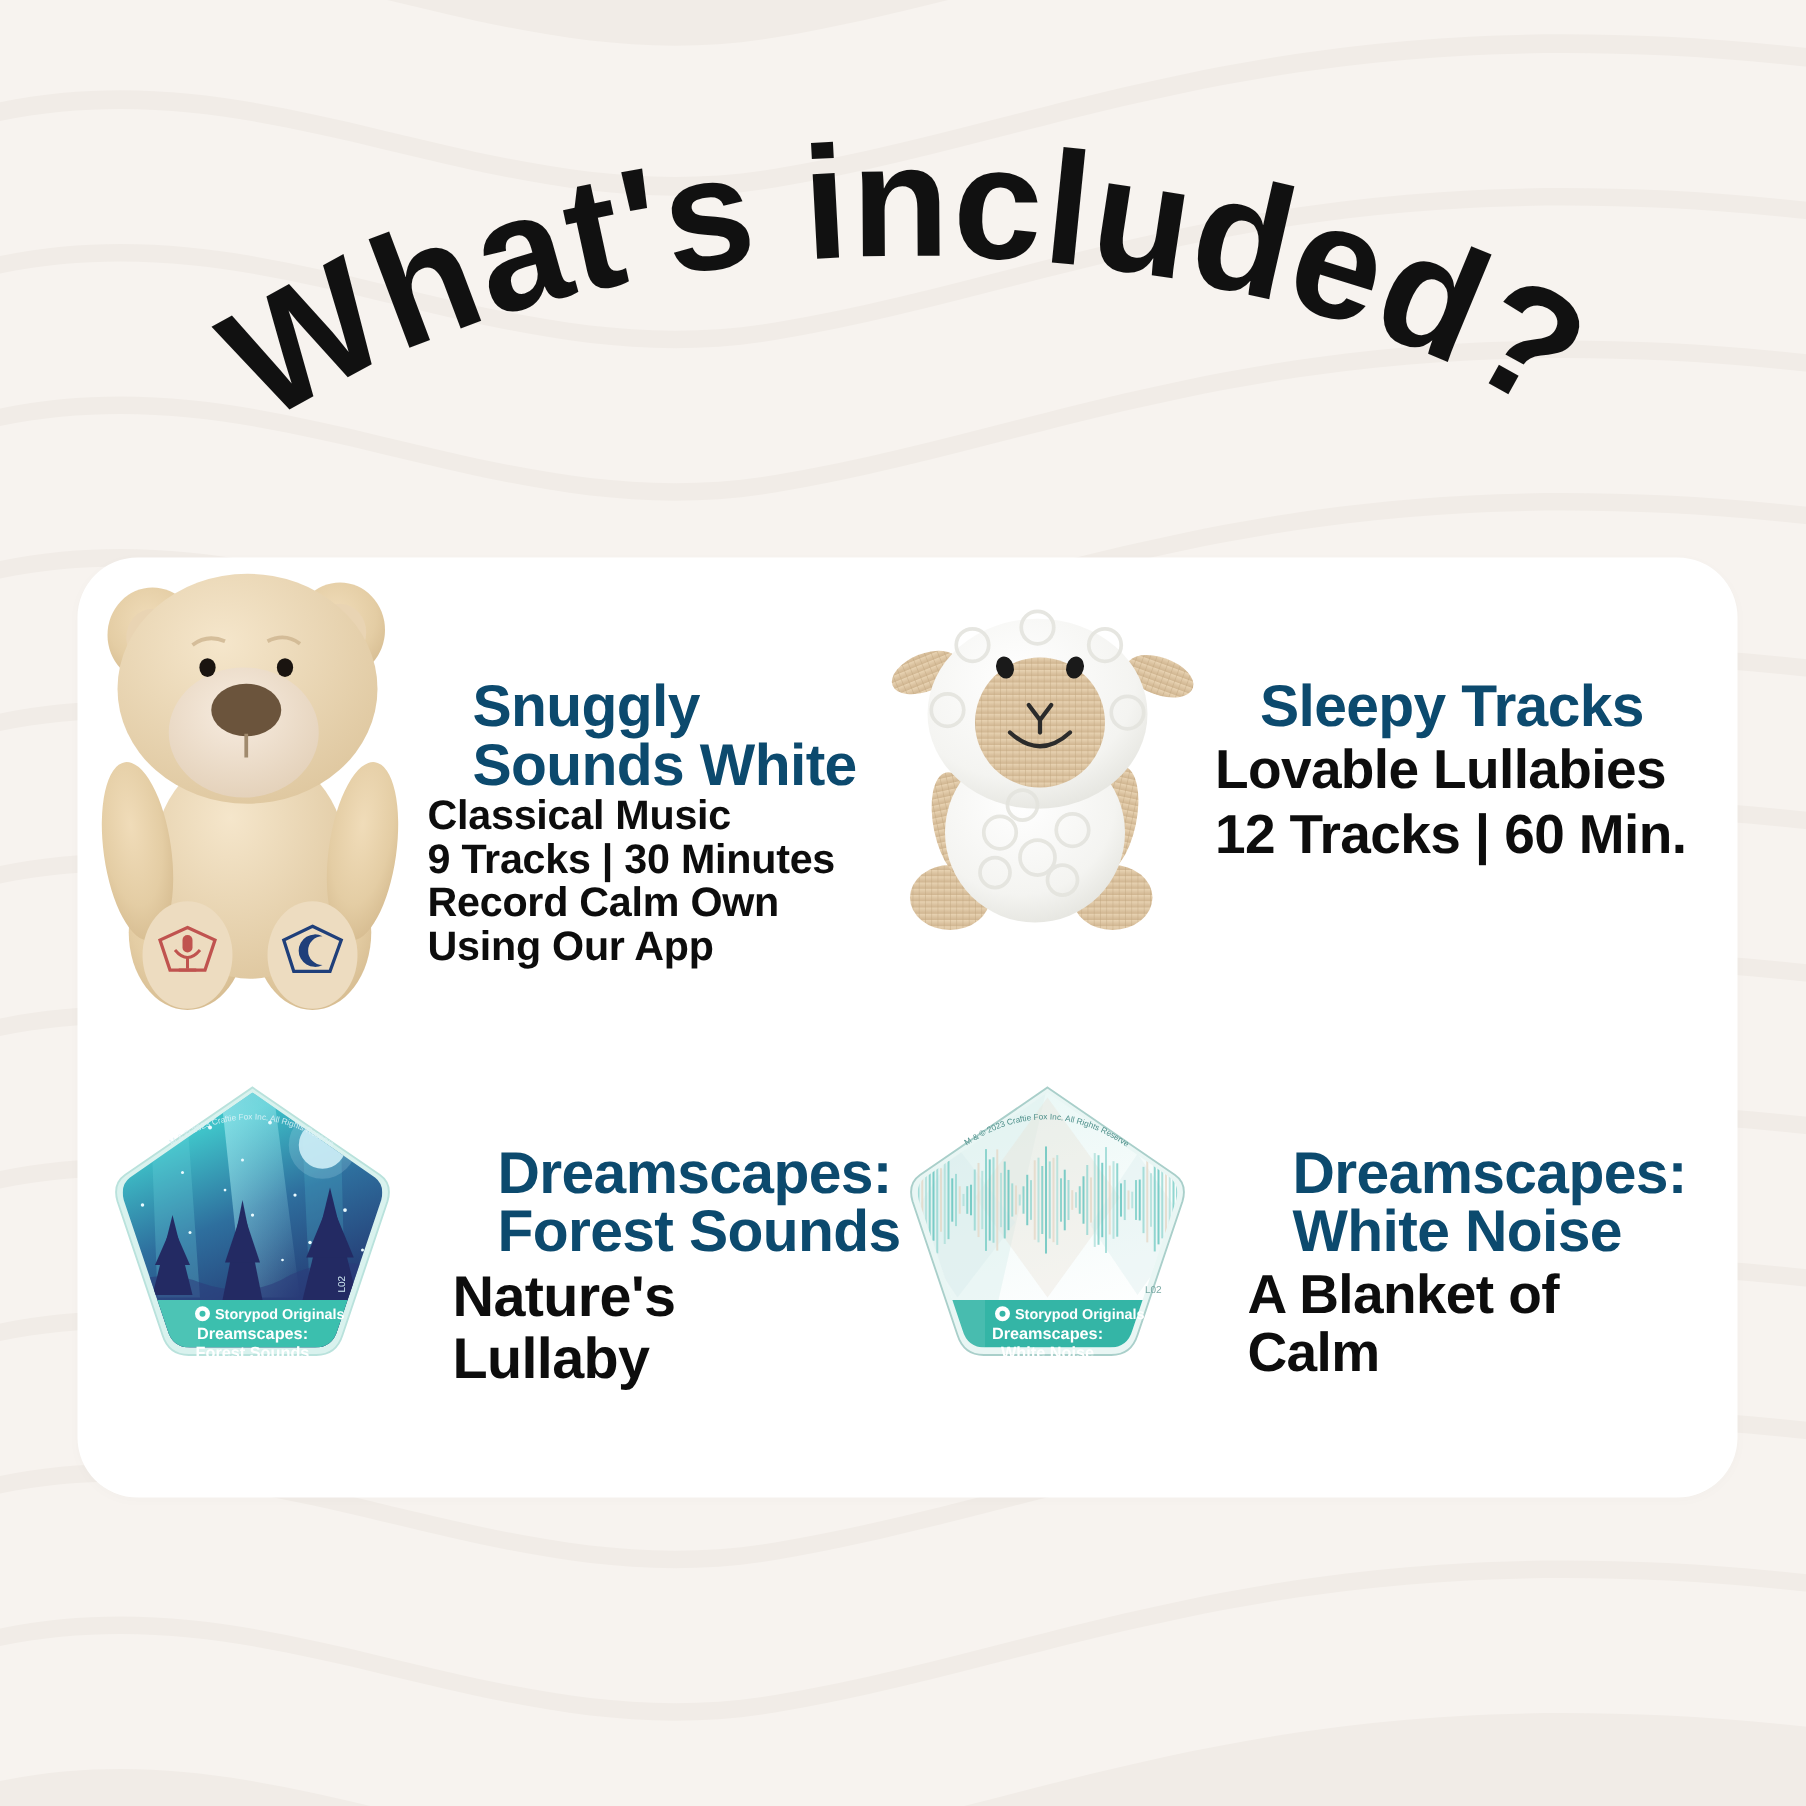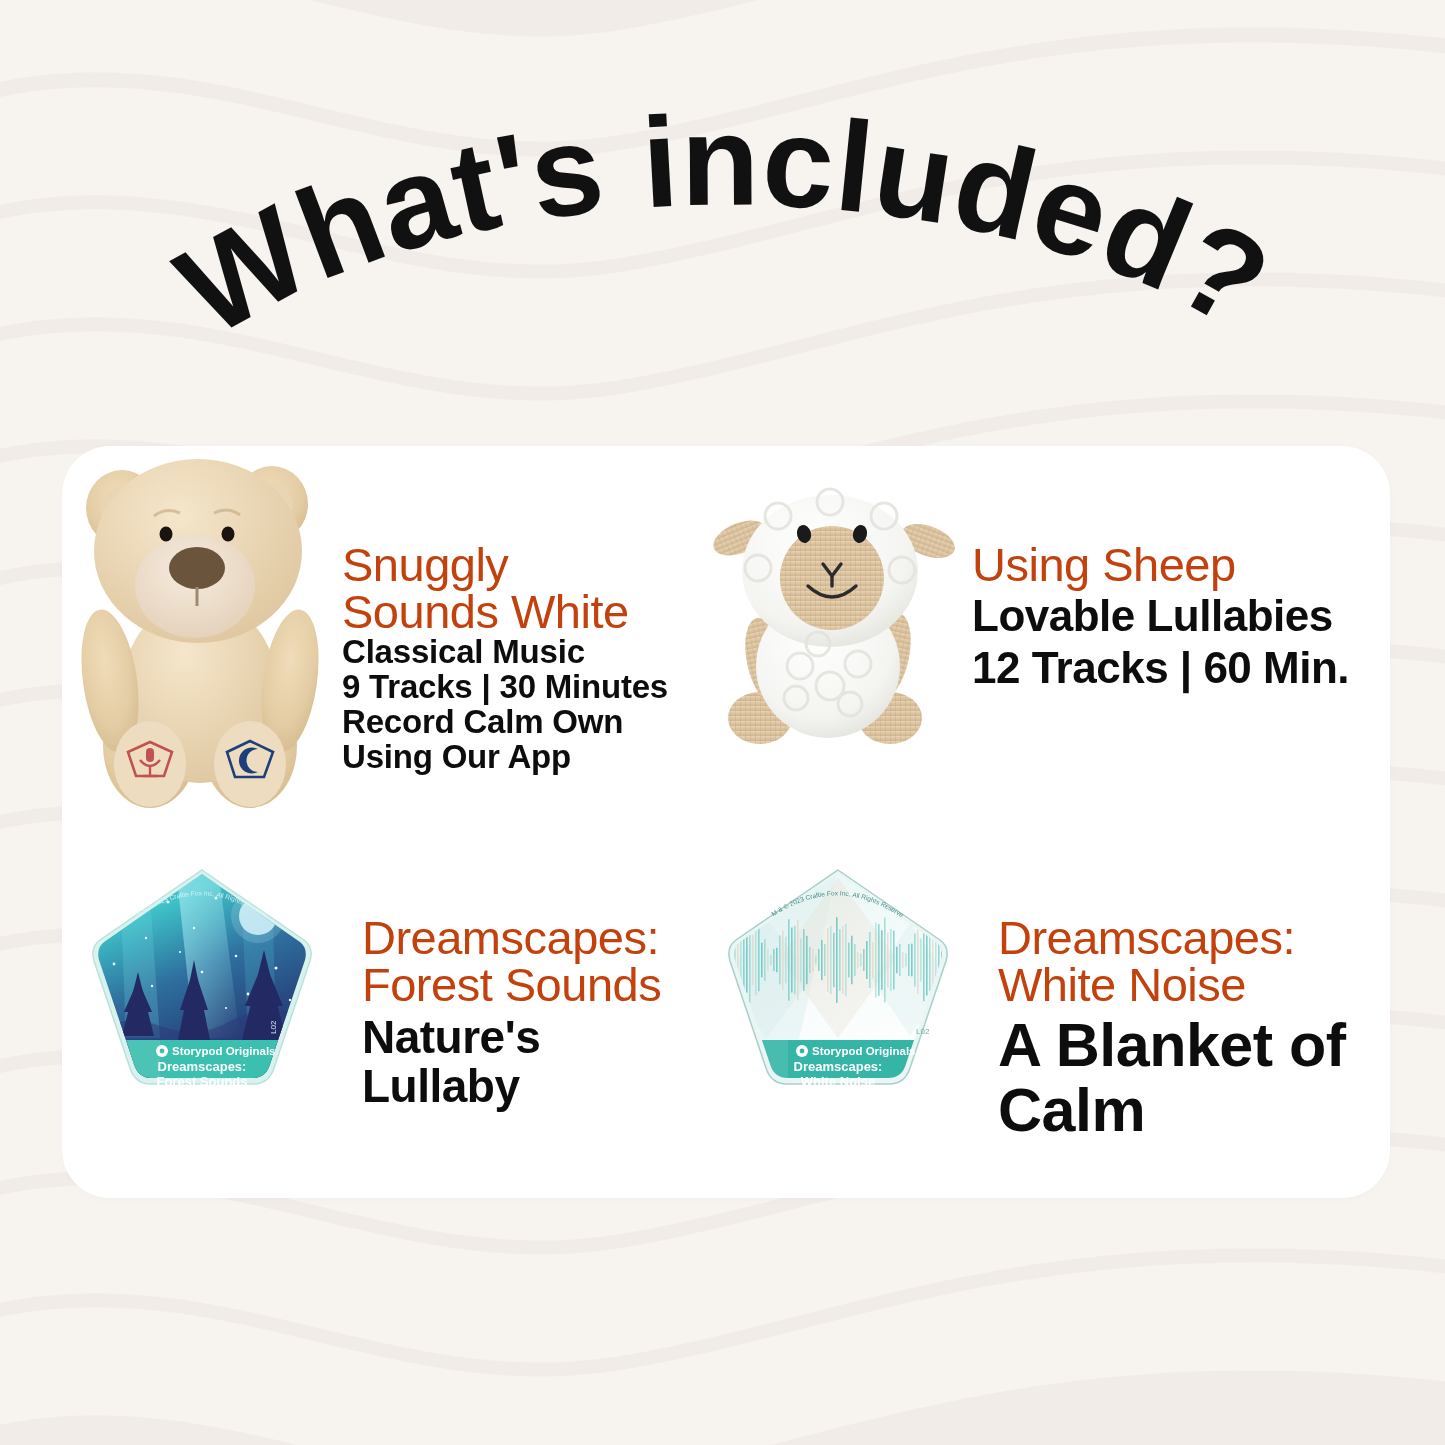--- a/index.html
+++ b/index.html
@@ -68,24 +68,25 @@
   .art-slot {
     position: relative;
     flex: 0 0 auto;
   }
   .text-slot {
     flex: 1 1 auto;
     position: relative;
   }
 
   .prod-title {
-    font-weight: normal;
-    color: #c2410c;
+    font-weight: bold;
+    color: #0c4a6e;
     letter-spacing: -0.5px;
     line-height: 1.0;
+    margin-left: 36px;
   }
   .prod-sub {
     color: #0d0d0d;
     line-height: 1.06;
   }
   .bold-sub {
     font-weight: bold;
     letter-spacing: -0.2px;
   }
   .light-sub {
@@ -105,21 +106,21 @@
   #sheep-text .prod-sub > div { margin-top: 5px; }
 
   
   #forest-text { padding-top: 68px; }
   #forest-text .prod-title { font-size: 47px; }
   #forest-text .prod-sub { font-size: 46px; margin-top: 5px; }
 
   
   #white-text { padding-top: 68px; }
   #white-text .prod-title { font-size: 47px; }
-  #white-text .prod-sub { font-size: 61px; margin-top: 5px; }
+  #white-text .prod-sub { font-size: 44px; margin-top: 5px; }
 
   svg.art { display: block; }
 </style>
 </head>
 <body>
 
 <svg id="bg-waves" viewBox="0 0 1445 1445" preserveAspectRatio="none">
   <rect x="0" y="0" width="1445" height="1445" fill="#f1ece7"></rect>
   <g fill="#f7f3ef">
     <path d="M-50,-10 C 200,-90 380,70 620,30 C 860,-10 1050,-120 1500,-60 L1500,45 C1050,-15 860,95 620,135 C 380,175 200,15 -50,95 Z"></path>
@@ -279,21 +280,21 @@
           <circle cx="78" cy="30" r="13"></circle>
             <circle cx="184" cy="30" r="13"></circle>
           <circle cx="130" cy="16" r="13"></circle>
             <circle cx="58" cy="82" r="13"></circle>
           <circle cx="202" cy="84" r="13"></circle>
         </g>
       </svg>
     </div>
     <div class="text-slot" id="sheep-text">
       <div class="prod-title">
-        <div>Using  Sheep</div>
+        <div>Sleepy  Tracks</div>
       </div>
       <div class="prod-sub light-sub">
         <div>Lovable Lullabies</div>
         <div>12 Tracks | 60 Min.</div>
       </div>
     </div>
   </div>
 
   <div class="quad" id="quad-forest">
     <div class="art-slot" style="width:272px; padding-top:22px; padding-left:28px;">

